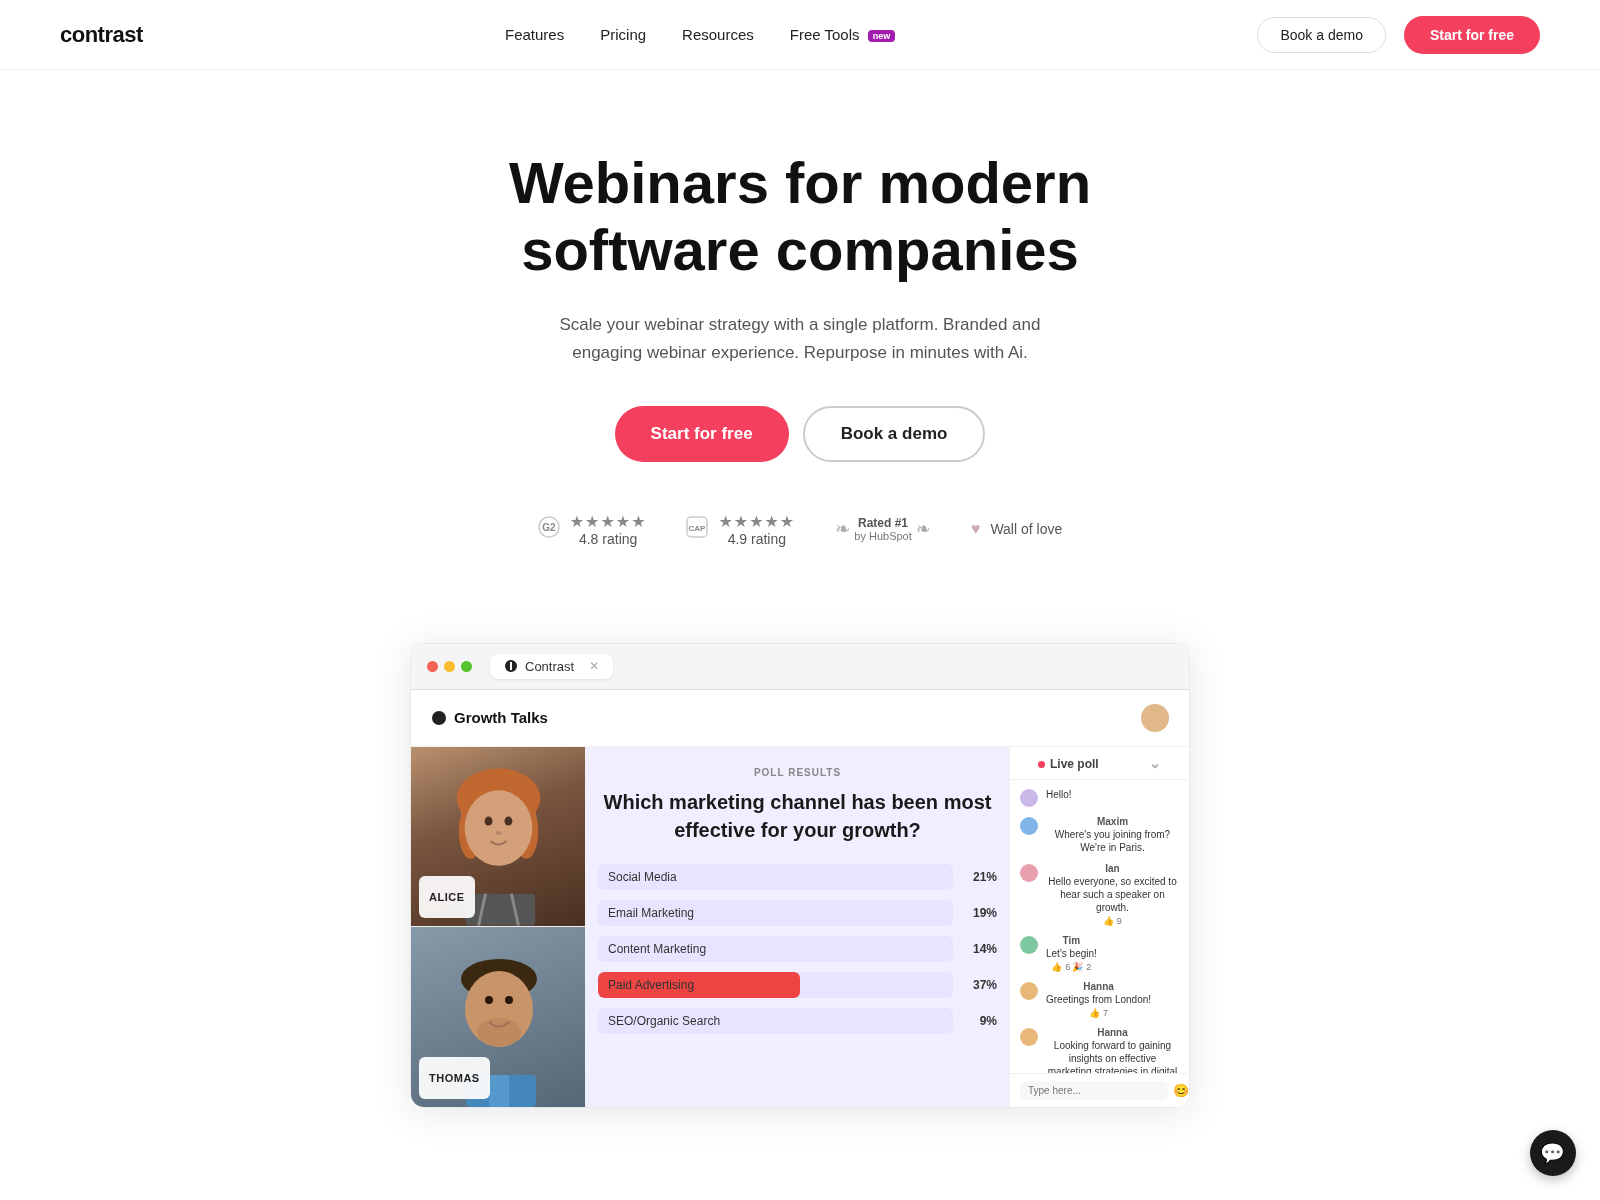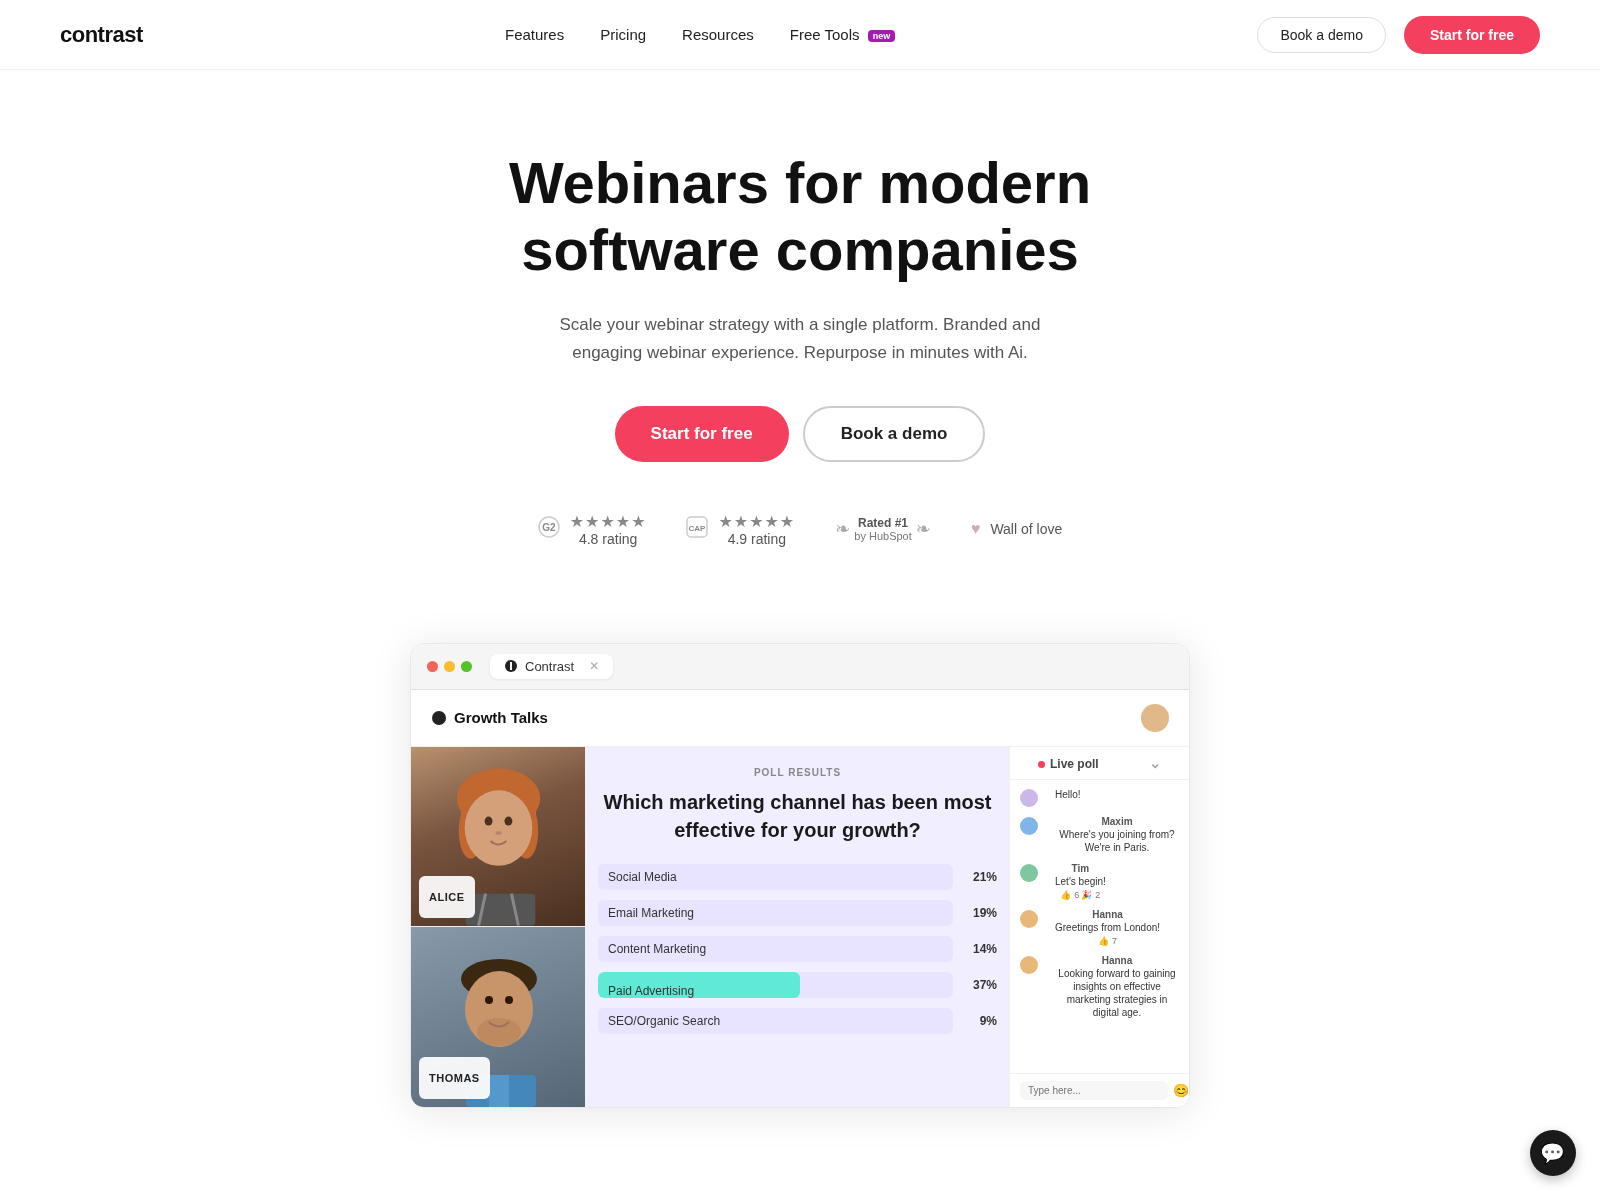--- a/index.html
+++ b/index.html
@@ -110,33 +110,33 @@
     .poll-title { font-size: 10px; font-weight: 700; color: #888; text-align: center; letter-spacing: 1px; margin-bottom: 10px; }
     .poll-question { font-size: 20px; font-weight: 700; color: #1a1a1a; text-align: center; margin-bottom: 20px; line-height: 1.4; }
     .poll-row { display: flex; align-items: center; margin-bottom: 10px; gap: 10px; }
     .poll-bar-bg { flex: 1; height: 26px; border-radius: 6px; background: #e8e4ff; position: relative; overflow: hidden; }
     .poll-bar-fill {
       height: 100%; border-radius: 6px; background: #e8e4ff;
       display: flex; align-items: center; padding: 0 10px;
     }
     .poll-bar-label { font-size: 12px; color: #333; font-weight: 500; }
     .poll-bar-pct { font-size: 12px; font-weight: 700; color: #333; min-width: 34px; text-align: right; }
-    .poll-bar-fill.highlighted { background: #5eead4; align-items: flex-end; }
+    .poll-bar-fill.highlighted { background: #ef4444; }
 
     
     .chat-col { width: 180px; flex-shrink: 0; border-left: 1px solid #f0f0f0; background: #fff; display: flex; flex-direction: column; }
     .chat-header {
       padding: 8px 28px; border-bottom: 1px solid #f0f0f0;
       display: flex; align-items: flex-end; justify-content: space-between;
       font-size: 12px; font-weight: 600; color: #444;
     }
     .live-dot { width: 7px; height: 7px; background: #f43f5e; border-radius: 50%; display: inline-block; margin-right: 5px; }
     .chat-messages { flex: 1; overflow-y: auto; padding: 8px 10px; }
     .chat-msg { margin-bottom: 9px; }
-    .chat-msg-row { display: flex; align-items: flex-start; gap: 17px; }
+    .chat-msg-row { display: flex; align-items: flex-start; gap: 8px; }
     .chat-avatar { width: 18px; height: 18px; border-radius: 50%; background: #c9b8e8; flex-shrink: 0; margin-top: 1px; }
     .chat-sender { font-size: 10px; font-weight: 700; color: #555; margin-bottom: 1px; }
     .chat-text { font-size: 10px; color: #333; line-height: 1.3; }
     .chat-reactions { font-size: 9px; color: #777; margin-top: 2px; }
     .chat-input-row {
       padding: 7px 10px; border-top: 1px solid #f0f0f0;
       display: flex; align-items: center; gap: 5px;
     }
     .chat-input {
       flex: 1; border: none; background: #f7f7f7; border-radius: 6px;
@@ -383,20 +383,30 @@
         <div class="chat-avatar" style="background:#7fb5e8"></div>
         <div>
           <div class="chat-sender">Maxim</div>
           <div class="chat-text">Where's you joining from? We're in Paris.</div>
 
         </div>
       </div>
     </div>
               <div class="chat-msg">
       <div class="chat-msg-row">
+        <div class="chat-avatar" style="background:#e8a0b0"></div>
+        <div>
+          <div class="chat-sender">Ian</div>
+          <div class="chat-text">Hello everyone, so excited to hear such a speaker on growth.</div>
+          <div class="chat-reactions">👍 9</div>
+        </div>
+      </div>
+    </div>
+              <div class="chat-msg">
+      <div class="chat-msg-row">
         <div class="chat-avatar" style="background:#7ec8a0"></div>
         <div>
           <div class="chat-sender">Tim</div>
           <div class="chat-text">Let's begin!</div>
           <div class="chat-reactions">👍 6  🎉 2</div>
         </div>
       </div>
     </div>
               <div class="chat-msg">
       <div class="chat-msg-row">

